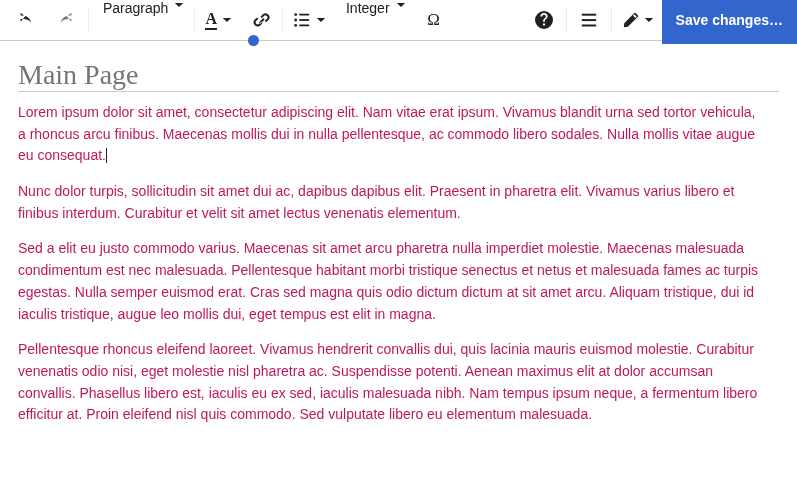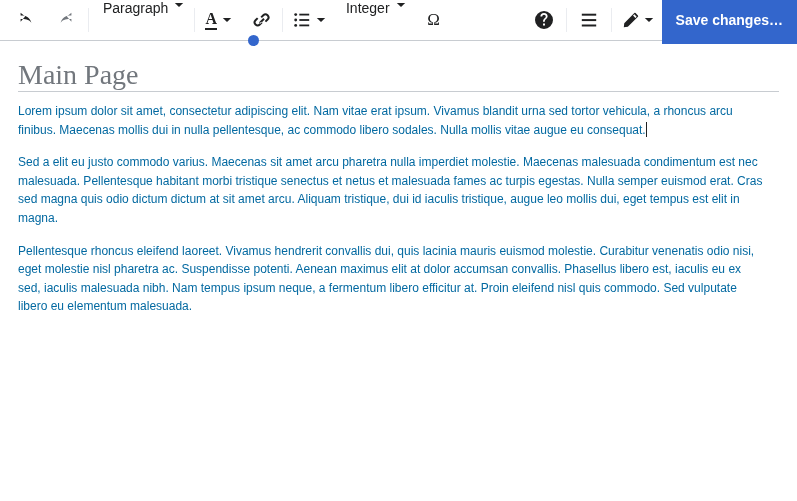--- a/index.html
+++ b/index.html
@@ -15,21 +15,21 @@
   .icon svg { display: block; }
   .spacer { flex: 1; }
   .save-btn { background: #3366cc; color: #fff; height: 47px; display: inline-flex; align-items: center; padding: 11px 14px; font-weight: 700; font-size: 14px; cursor: pointer; }
   .style-underline { border-bottom: 2px solid #202122; padding-bottom: 1px; font-family: Georgia, serif; font-weight: 700; font-size: 16px; line-height: 1; }
 
   .slider-track { position: absolute; left: 0; right: 0; bottom: -1px; height: 1px; }
   .slider-handle { position: absolute; top: -5px; width: 11px; height: 11px; border-radius: 50%; background: #3366cc; left: 248px; cursor: grab; }
 
   .content { padding: 14px 18px 0 18px; height: calc(501px - 41px); overflow: hidden; }
   h1.page-title { font-family: Georgia, "Linux Libertine", serif; font-weight: 400; font-size: 28px; color: #72777d; margin: 4px 0 6px 0; border-bottom: 1px solid #c8ccd1; padding-bottom: 0; }
-  p.body-p { margin: 10px 16px 14px 0; font-size: 12px; line-height: 1.55; color: #0369a1; }
+  p.body-p { margin: 10px 16px 14px 0; font-size: 14px; line-height: 1.55; color: #be185d; }
   .cursor { display: inline-block; width: 0; border-left: 1px solid #202122; height: 15px; vertical-align: text-bottom; margin-left: 0px; }
 </style>
 </head>
 <body>
 
 <div class="toolbar">
 
   <div class="tb-btn">
     <span class="icon">
       <svg width="18" height="18" viewBox="0 0 20 20">
@@ -156,15 +156,16 @@
   </div>
 
   <div class="slider-track">
     <div class="slider-handle"></div>
   </div>
 </div>
 
 <div class="content">
   <h1 class="page-title">Main Page</h1>
   <p class="body-p"><span>Lorem ipsum dolor sit amet, consectetur adipiscing elit. Nam vitae erat ipsum. Vivamus blandit urna sed tortor vehicula, a rhoncus arcu finibus. Maecenas mollis dui in nulla pellentesque, ac commodo libero sodales. Nulla mollis vitae augue eu consequat.</span><span class="cursor"></span></p>
+  <p class="body-p">Nunc dolor turpis, sollicitudin sit amet dui ac, dapibus dapibus elit. Praesent in pharetra elit. Vivamus varius libero et finibus interdum. Curabitur et velit sit amet lectus venenatis elementum.</p>
   <p class="body-p">Sed a elit eu justo commodo varius. Maecenas sit amet arcu pharetra nulla imperdiet molestie. Maecenas malesuada condimentum est nec malesuada. Pellentesque habitant morbi tristique senectus et netus et malesuada fames ac turpis egestas. Nulla semper euismod erat. Cras sed magna quis odio dictum dictum at sit amet arcu. Aliquam tristique, dui id iaculis tristique, augue leo mollis dui, eget tempus est elit in magna.</p>
   <p class="body-p">Pellentesque rhoncus eleifend laoreet. Vivamus hendrerit convallis dui, quis lacinia mauris euismod molestie. Curabitur venenatis odio nisi, eget molestie nisl pharetra ac. Suspendisse potenti. Aenean maximus elit at dolor accumsan convallis. Phasellus libero est, iaculis eu ex sed, iaculis malesuada nibh. Nam tempus ipsum neque, a fermentum libero efficitur at. Proin eleifend nisl quis commodo. Sed vulputate libero eu elementum malesuada.</p>
 </div>
 
 </body></html>

